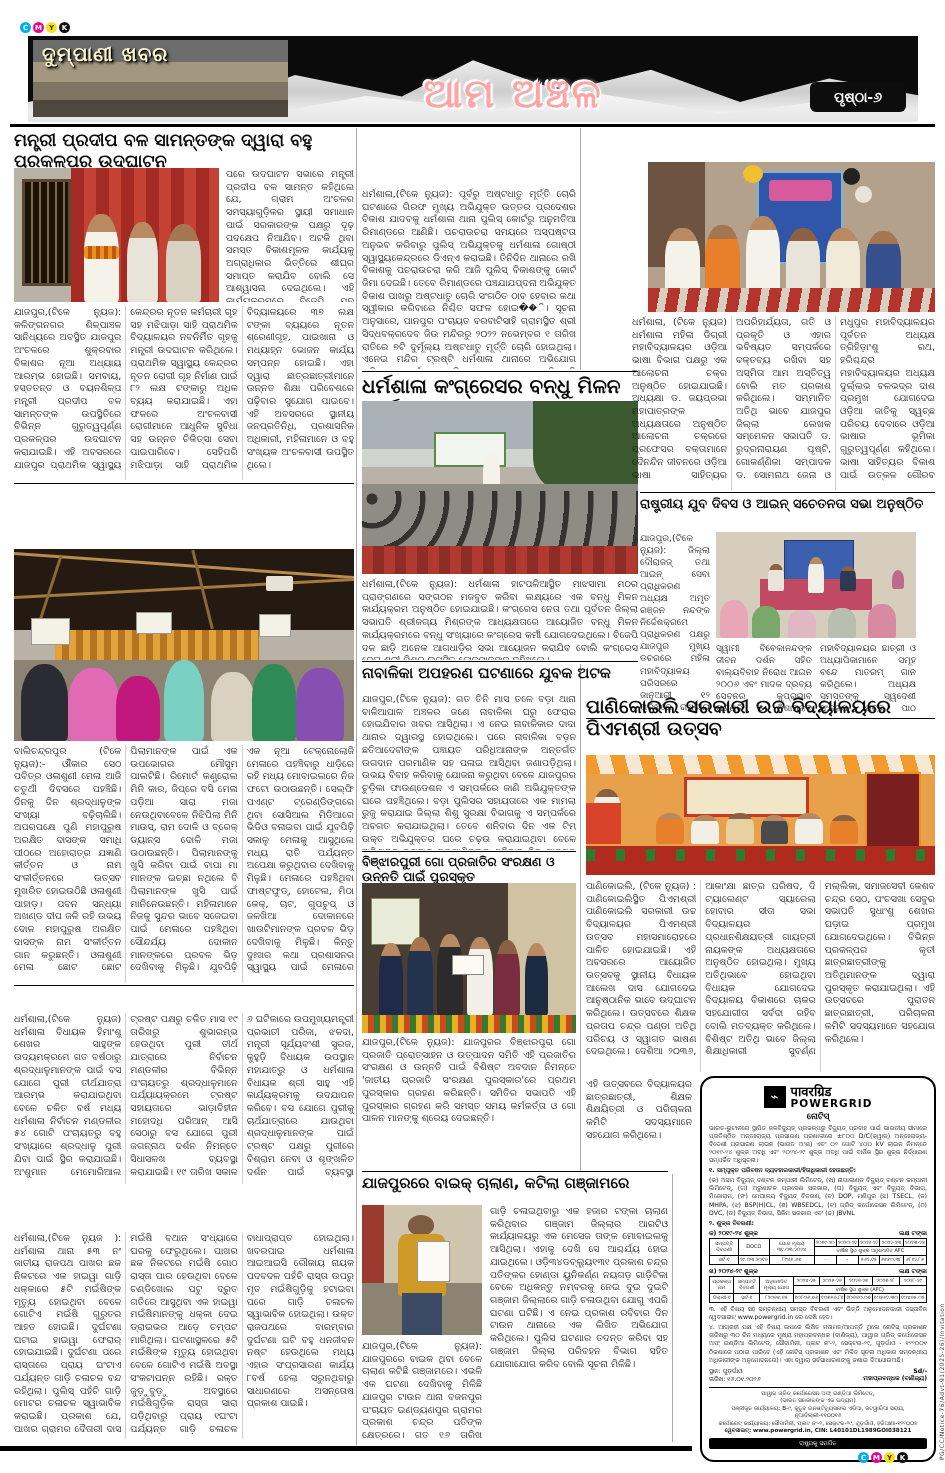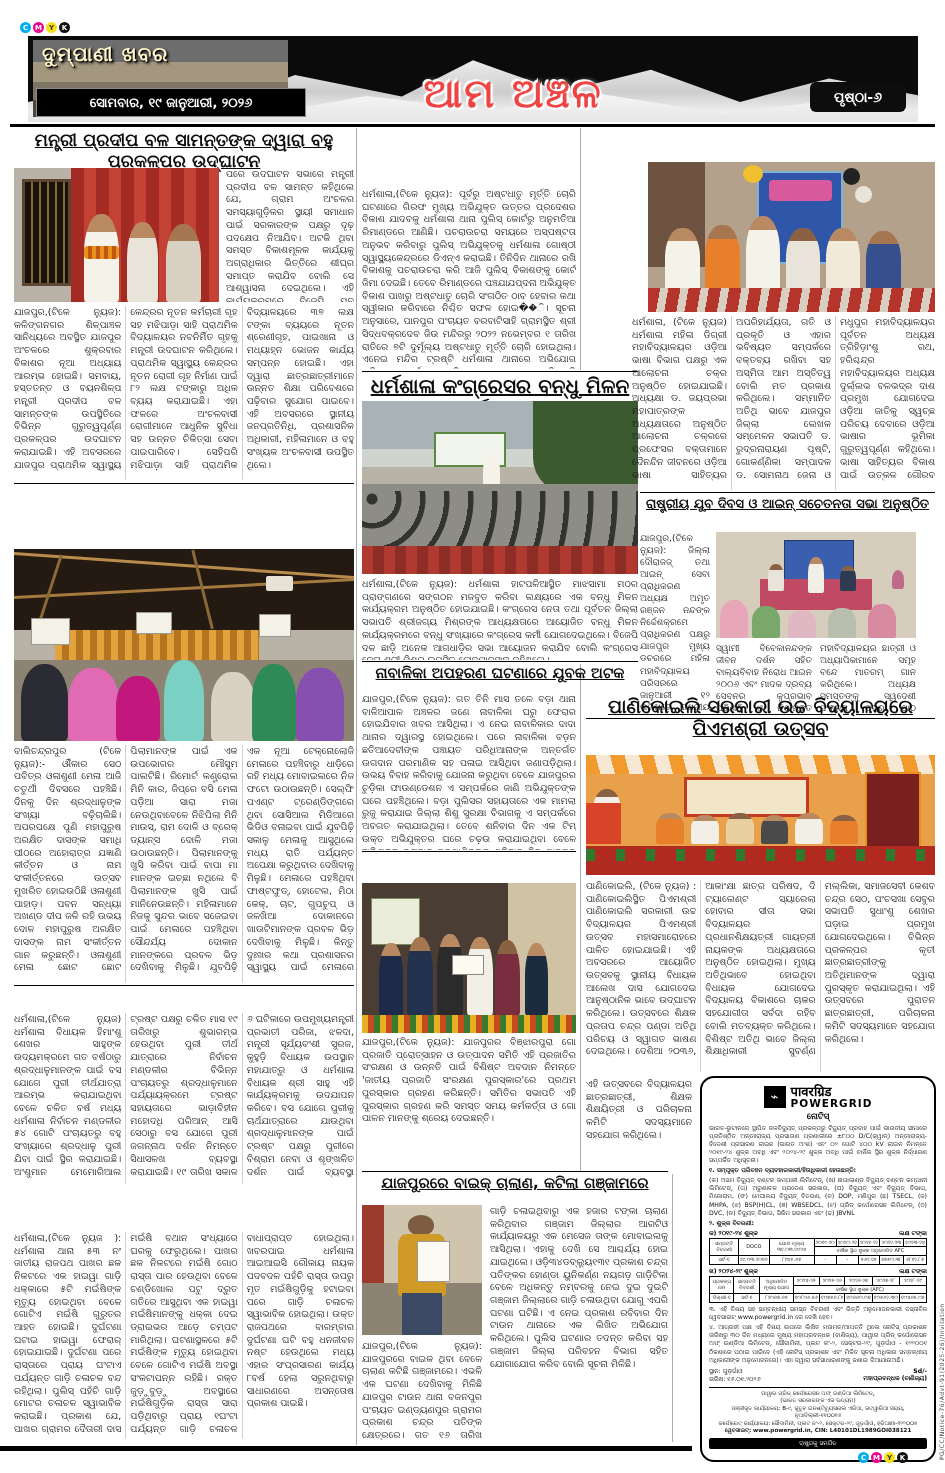--- a/index.html
+++ b/index.html
@@ -1,20 +1,20 @@
 <!DOCTYPE html>
 <html><head>
 <meta charset="utf-8">
 <style>
   html,body{margin:0;padding:0;background:#e8e8e4;}
   .page{position:relative;width:945px;height:1473px;background:#ffffff;overflow:hidden;
         font-family:"DejaVu Sans","Liberation Sans",sans-serif;}
   .abs{position:absolute;}
-  .hl{font-weight:bold;text-align:center;color:#0c0c0c;line-height:1.18;
-      font-family:"DejaVu Sans",sans-serif;text-decoration:underline;}
+  .hl{font-weight:bold;text-align:left;color:#0c0c0c;line-height:1.18;
+      font-family:"DejaVu Sans",sans-serif;}
   .bd{font-size:9.5px;line-height:1.34;text-align:justify;color:#1b1b1b;overflow:hidden;}
   .c3{column-count:3;column-gap:9px;column-rule:1px solid #cfcfcf;}
   .sep{background:#000;height:1px;}
   .vr{background:#aaa;width:1px;}
   .ph{position:absolute;overflow:hidden;background:#b9b2a6;}
   .ph > div{position:absolute;}
   
   .mast{background:#0b0b0b;overflow:hidden;}
   .mtn{left:0;right:0;bottom:0;height:78%;position:absolute;
        background:linear-gradient(180deg,#f2f2f2 0%,#cdcdcd 55%,#ffffff 100%);
@@ -23,21 +23,21 @@
        background:linear-gradient(180deg,#ffffff,#e6e6e6);
        clip-path:polygon(0 100%,0 80%,14% 55%,26% 85%,38% 45%,52% 75%,64% 40%,78% 82%,92% 50%,100% 75%,100% 100%);}
   .vill{position:absolute;left:5px;top:4px;width:255px;height:77px;
        background:linear-gradient(180deg,#6d6d6d 0 28%,#a3977f 28% 55%,#7d7464 55% 78%,#4e473d 78% 100%);}
   .logo{position:absolute;left:14px;top:6px;font-size:20px;font-weight:bold;color:#fdf4c8;
        text-shadow:1px 1px 0 #000,2px 2px 3px #000;letter-spacing:1px;}
   .datebox{position:absolute;left:8px;bottom:5px;width:268px;height:27px;background:#000;
        border:1px solid #8a8a8a;color:#fff;font-size:13px;font-weight:bold;
        display:flex;align-items:center;justify-content:center;}
   .title{position:absolute;left:300px;top:34px;width:370px;text-align:center;
-       font-size:40px;font-weight:bold;color:#ef4444;letter-spacing:2px;
+       font-size:40px;font-weight:bold;color:#fca5a5;letter-spacing:2px;
        text-shadow:0 0 5px #fff,2px 2px 0 #fff,-2px -2px 0 #fff;}
   .pagebox{position:absolute;right:12px;bottom:10px;width:96px;height:30px;background:#0d0d0d;
        border-radius:6px;color:#fff;font-size:14px;font-weight:bold;
        display:flex;align-items:center;justify-content:center;}
   
   .cmyk{display:flex;gap:2px;}
   .dot{width:11px;height:11px;border-radius:50%;color:#fff;font-size:7px;font-weight:bold;
        display:flex;align-items:center;justify-content:center;}
   
   .ad{border:2px solid #000;border-radius:14px;background:#fff;padding:6px 7px;box-sizing:border-box;}
@@ -68,21 +68,20 @@
     <span class="dot" style="background:#ec008c">M</span>
     <span class="dot" style="background:#f7e017;color:#333">Y</span>
     <span class="dot" style="background:#111">K</span>
   </div>
 
   <div class="abs mast" style="left:28px;top:36px;width:890px;height:86px;">
     <div class="mtn"></div>
     <div class="mtn2"></div>
     <div class="vill"></div>
     <div class="logo">ଦୁମ୍ପାଣୀ ଖବର</div>
-    <div class="datebox">ସୋମବାର, ୧୯ ଜାନୁଆରୀ, ୨୦୨୬</div>
     <div class="title">ଆମ ଅଞ୍ଚଳ</div>
     <div class="pagebox">ପୃଷ୍ଠା-୬</div>
   </div>
   <div class="abs" style="left:10px;top:124px;width:925px;height:3px;background:#000;"></div>
 
   <div class="abs vr" style="left:356px;top:128px;height:1317px;"></div>
   <div class="abs vr" style="left:580px;top:128px;height:242px;"></div>
   <div class="abs vr" style="left:580px;top:664px;height:508px;"></div>
   <div class="abs vr" style="left:672px;top:1174px;height:268px;"></div>
 
@@ -141,20 +140,21 @@
     <div style="left:0;top:52%;width:100%;height:48%;background:repeating-radial-gradient(circle at 10px 8px,#33332f 0 5px,transparent 6px 24px);"></div>
     <div style="left:0;top:84%;width:100%;height:16%;background:repeating-linear-gradient(90deg,#b03a30 0 11px,#8d2d25 11px 22px);"></div>
   </div>
   <div class="abs bd" style="left:362px;top:578px;width:276px;height:82px;">ଧର୍ମଶାଳା,(ଟିକେ ନ୍ୟୁଜ): ଧର୍ମଶାଳା ହାଟପଳିଆସ୍ଥିତ ମାଝସାମା ମଠର ପ୍ରାଙ୍ଗଣରେ ସଙ୍ଗଠନ ମଜବୁତ କରିବା ଲକ୍ଷ୍ୟରେ ଏକ ବନ୍ଧୁ ମିଳନ କାର୍ଯ୍ୟକ୍ରମ ଅନୁଷ୍ଠିତ ହୋଇଯାଇଛି। କଂଗ୍ରେସ ନେତା ତଥା ପୂର୍ବତନ ଜିଲ୍ଲା ସଭାପତି ଶ୍ରୀଜଗ୍ୟ ମିଶ୍ରଙ୍କ ଆଧ୍ୟକ୍ଷତାରେ ଆୟୋଜିତ ବନ୍ଧୁ ମିଳନ କାର୍ଯ୍ୟକ୍ରମରେ ବନ୍ଧୁ ସଂଖ୍ୟାରେ କଂଗ୍ରେସ କର୍ମୀ ଯୋଗଦେଇଥିଲେ। ବିଜେପି ଦଳ ଛାଡ଼ି ଅନେକ ଆଗଧାଡ଼ିର ସଭା ଆୟୋଜନ କରାଯିବ ବୋଲି କଂଗ୍ରେସ ନେତା ଶ୍ରୀ ମିଶ୍ର ଉପସ୍ଥିତ ଲୋକମାନଙ୍କୁ କହିଥିଲେ।</div>
   <div class="abs sep" style="left:362px;top:661px;width:276px;"></div>
 
   <div class="abs hl" style="left:362px;top:665px;width:276px;font-size:15px;">ନାବାଳିକା ଅପହରଣ ଘଟଣାରେ ଯୁବକ ଅଟକ</div>
   <div class="abs bd" style="left:362px;top:693px;width:214px;height:157px;">ଯାଜପୁର,(ଟିକେ ନ୍ୟୁଜ): ଗତ ତିନି ମାସ ତଳେ ବଡ଼ା ଥାନା ବାଳିଆପାଳ ଅଞ୍ଚଳର ଜଣେ ନାବାଳିକା ଘରୁ ଫେରାର ହୋଇଯିବାର ଖବର ଆସିଥିଲା। ଏ ନେଇ ନାବାଳିକାର ଦାଦା ଥାନାର ଦ୍ୱାରସ୍ଥ ହୋଇଥିଲେ। ପରେ ନାବାଳିକା ବଡ଼ନ ଛତିଆଦେବୀଙ୍କ ପଞ୍ଚାୟତ ପରିଧିଆନାଙ୍କ ଅନ୍ତର୍ଗତ ଉଗଦାନ ପରମାଣିକ ସହ ପଳାଇ ଆସିଥିବା ଜଣାପଡ଼ିଥିଲା। ଉଭୟ ବିବାହ କରିବାକୁ ଯୋଜନା କରୁଥିବା ବେଳେ ଯାଜପୁରର ଚୁଡ଼ିକା ଫାଉଣ୍ଡେଶନ ଏ ସମ୍ପର୍କରେ ଜାଣି ଅଭିଯୁକ୍ତଙ୍କ ଘରେ ପହଞ୍ଚିଥିଲେ। ବଡ଼ା ପୁଲିସର ସହାୟତାରେ ଏକ ମାମଲା ରୁଜୁ କରାଯାଇ ଜିଲ୍ଲା ଶିଶୁ ସୁରକ୍ଷା ବିଭାଗକୁ ଏ ସମ୍ପର୍କରେ ଅବଗତ କରାଯାଇଥିଲା। ତେବେ ଶନିବାର ଦିନ ଏକ ଟିମ୍ ଉକ୍ତ ଅଭିଯୁକ୍ତର ଘରେ ଚଢ଼ଉ କରାଯାଇଥିବା ବେଳେ ଅଭିଯୁକ୍ତ ଭଗବାନ ପରମାଣିକଙ୍କୁ ଶନିବାର ଦିନ ଯାଜପୁର ସଦର ଥାନାରେ ଅଟକ ରଖାଯାଇଛି। ତେବେ ନାବାଳିକା ନଥଇ ଫେରାର ଥିବା ବେଳେ ଅଭିଯୁକ୍ତଙ୍କ ପକ୍ଷରୁ ନାବାଳିକା ଭୁବନେଶ୍ୱରରେ ରହୁଥିବା ପୁଲିସକୁ ବୁଝାଯାଇଛି। ପୁଲିସ ଘଟଣାର ତଦନ୍ତ କରୁଛି।</div>
   <div class="abs sep" style="left:362px;top:851px;width:214px;"></div>
 
+  <div class="abs hl" style="left:362px;top:855px;width:214px;font-size:12.5px;">ବିଞ୍ଝାରପୁରୀ ଗୋ ପ୍ରଜାତିର ସଂରକ୍ଷଣ ଓ ଉନ୍ନତି ପାଇଁ ପୁରସ୍କୃତ</div>
   <div class="ph" style="left:362px;top:883px;width:214px;height:150px;">
     <div style="left:0;top:0;width:100%;height:100%;background:linear-gradient(90deg,#4a3d33 0 68%,#cfc3a4 68% 100%);"></div>
     <div style="left:4%;top:10%;width:22%;height:30%;background:#e8ecd9;border:1px solid #7a8a5a;"></div>
     <div style="left:8%;top:40%;width:11%;height:48%;background:linear-gradient(180deg,#b98a62 0 18%,#1e2a4a 18% 100%);border-radius:45% 45% 6% 6%;"></div>
     <div style="left:21%;top:36%;width:12%;height:52%;background:linear-gradient(180deg,#a5764f 0 18%,#23324f 18% 100%);border-radius:45% 45% 6% 6%;"></div>
     <div style="left:35%;top:34%;width:12%;height:54%;background:linear-gradient(180deg,#b98a62 0 16%,#2b2b2b 16% 100%);border-radius:45% 45% 6% 6%;"></div>
     <div style="left:49%;top:36%;width:12%;height:52%;background:linear-gradient(180deg,#b98a62 0 16%,#f2efe6 16% 100%);border-radius:45% 45% 6% 6%;"></div>
     <div style="left:62%;top:38%;width:12%;height:50%;background:linear-gradient(180deg,#8a6243 0 18%,#7a2d3e 18% 100%);border-radius:45% 45% 6% 6%;"></div>
     <div style="left:76%;top:40%;width:11%;height:48%;background:linear-gradient(180deg,#b98a62 0 18%,#1c2c40 18% 100%);border-radius:45% 45% 6% 6%;"></div>
     <div style="left:42%;top:48%;width:14%;height:12%;background:#fdfaf2;border:1px solid #888;"></div>

